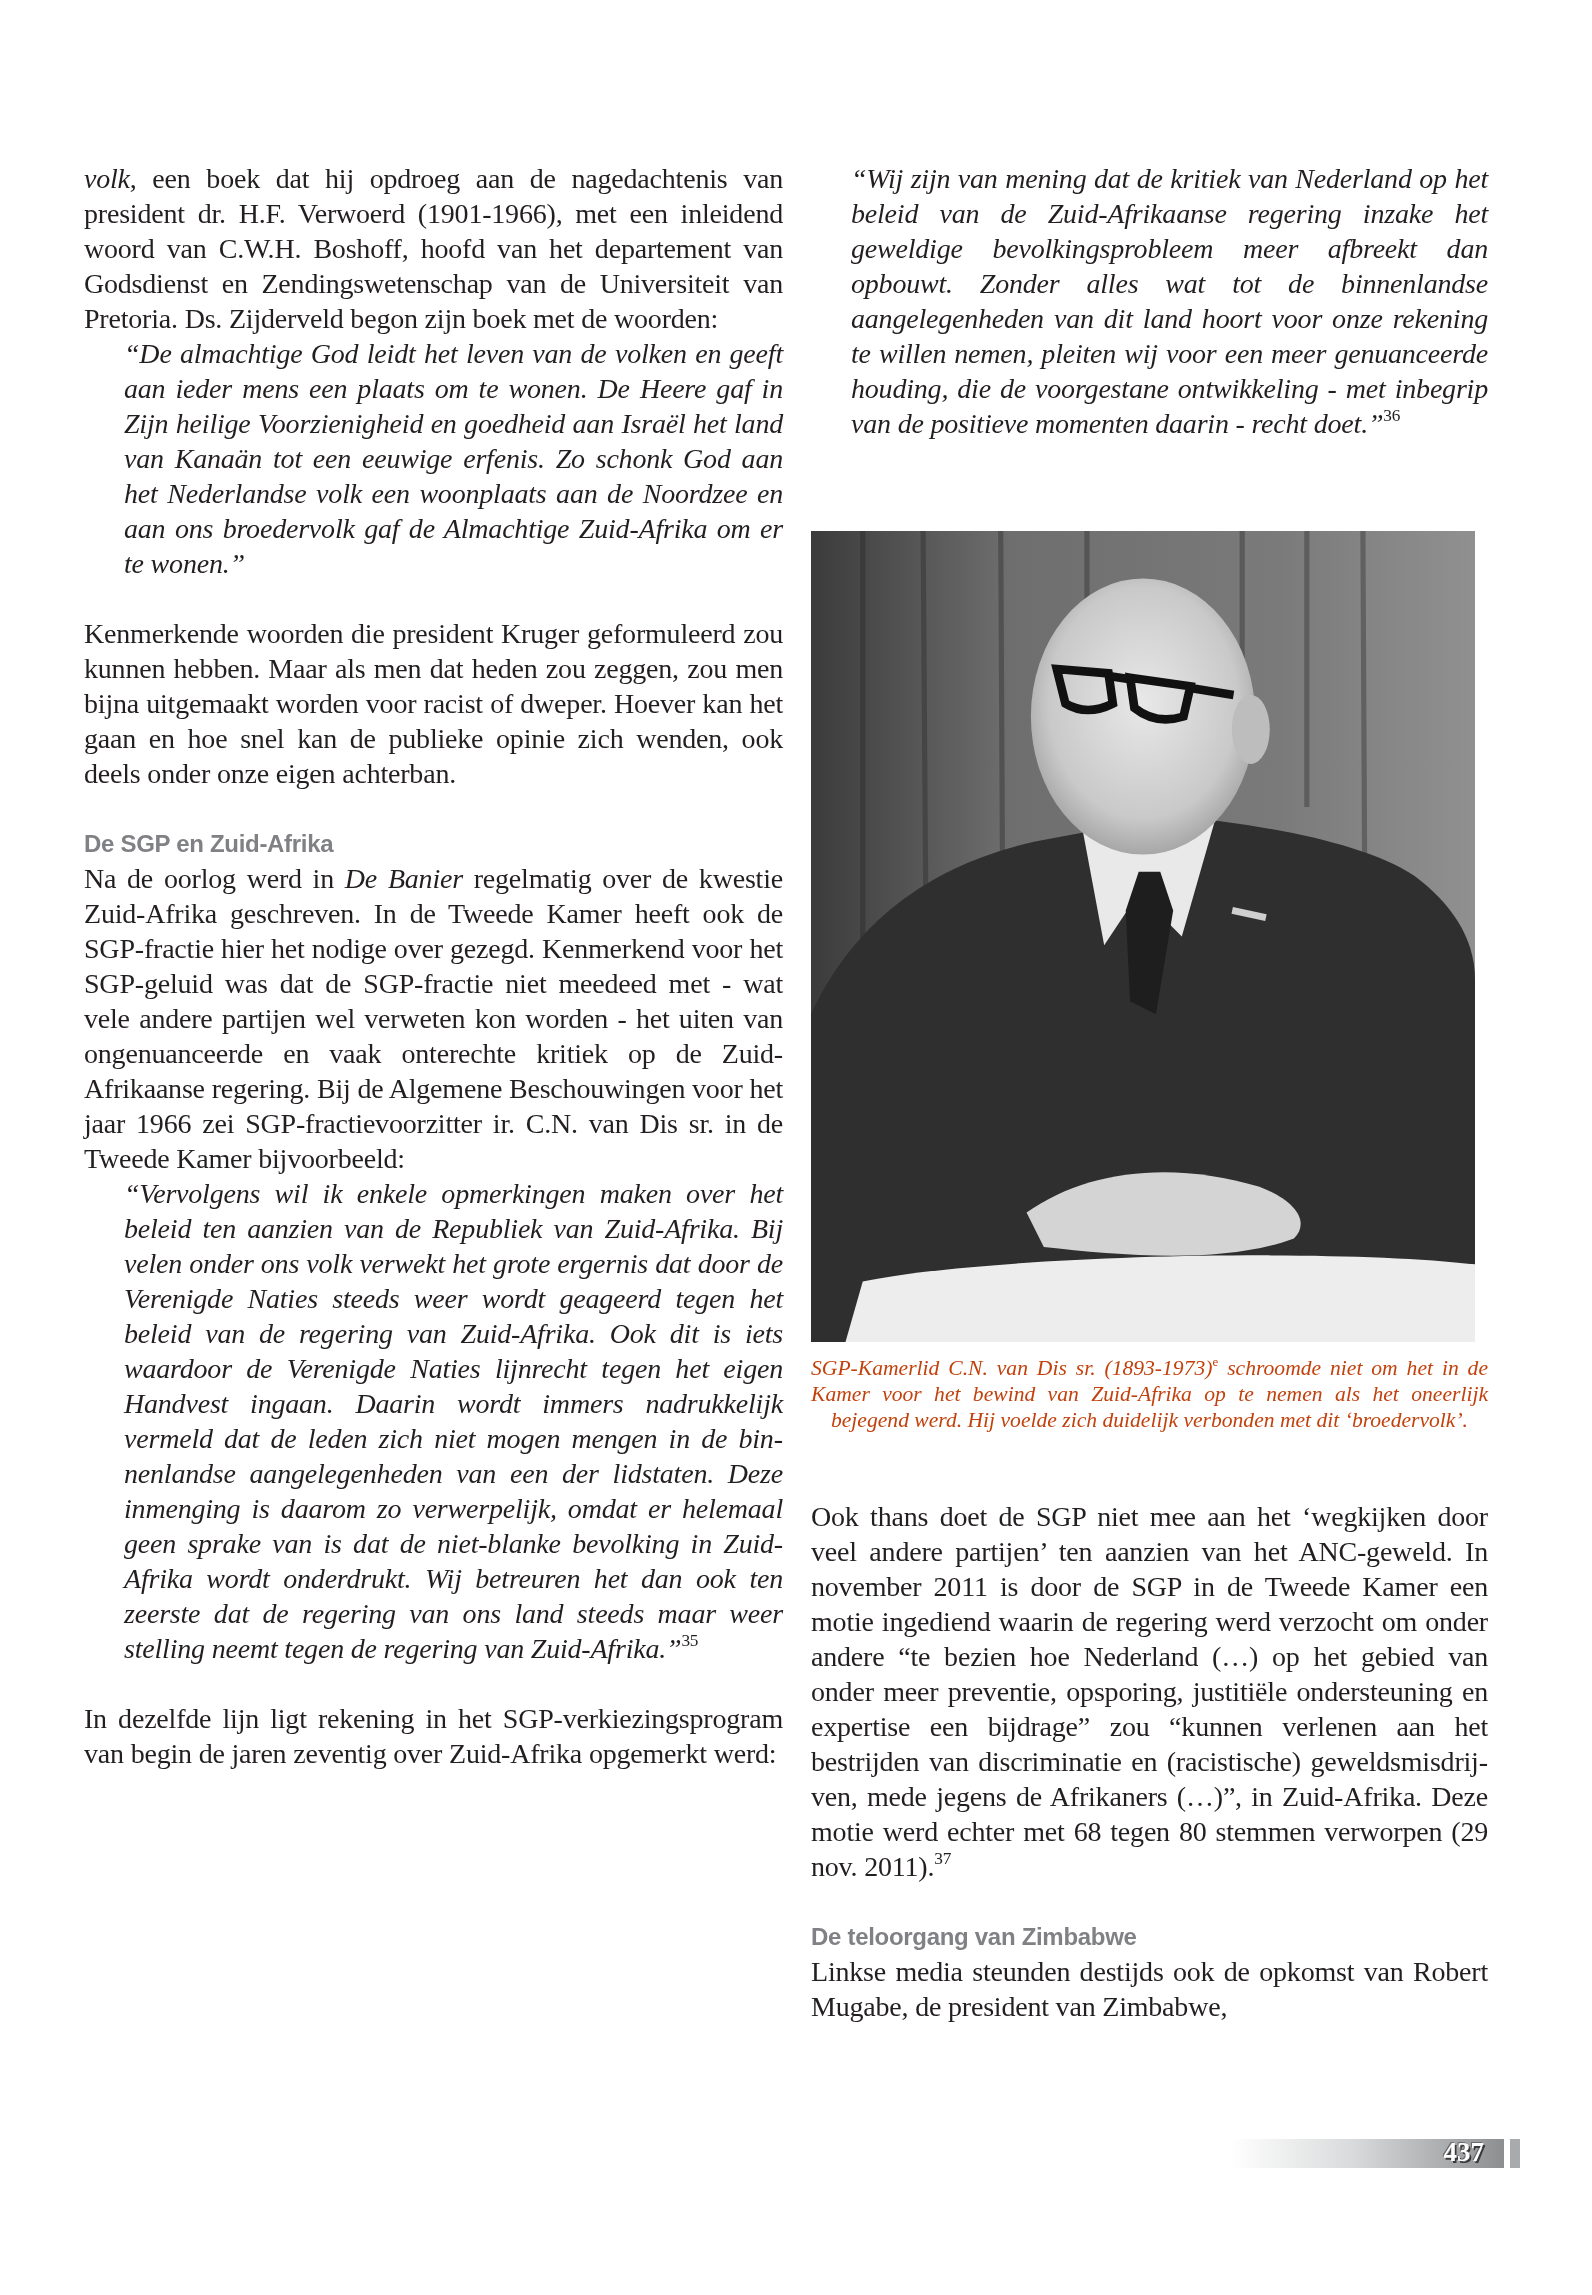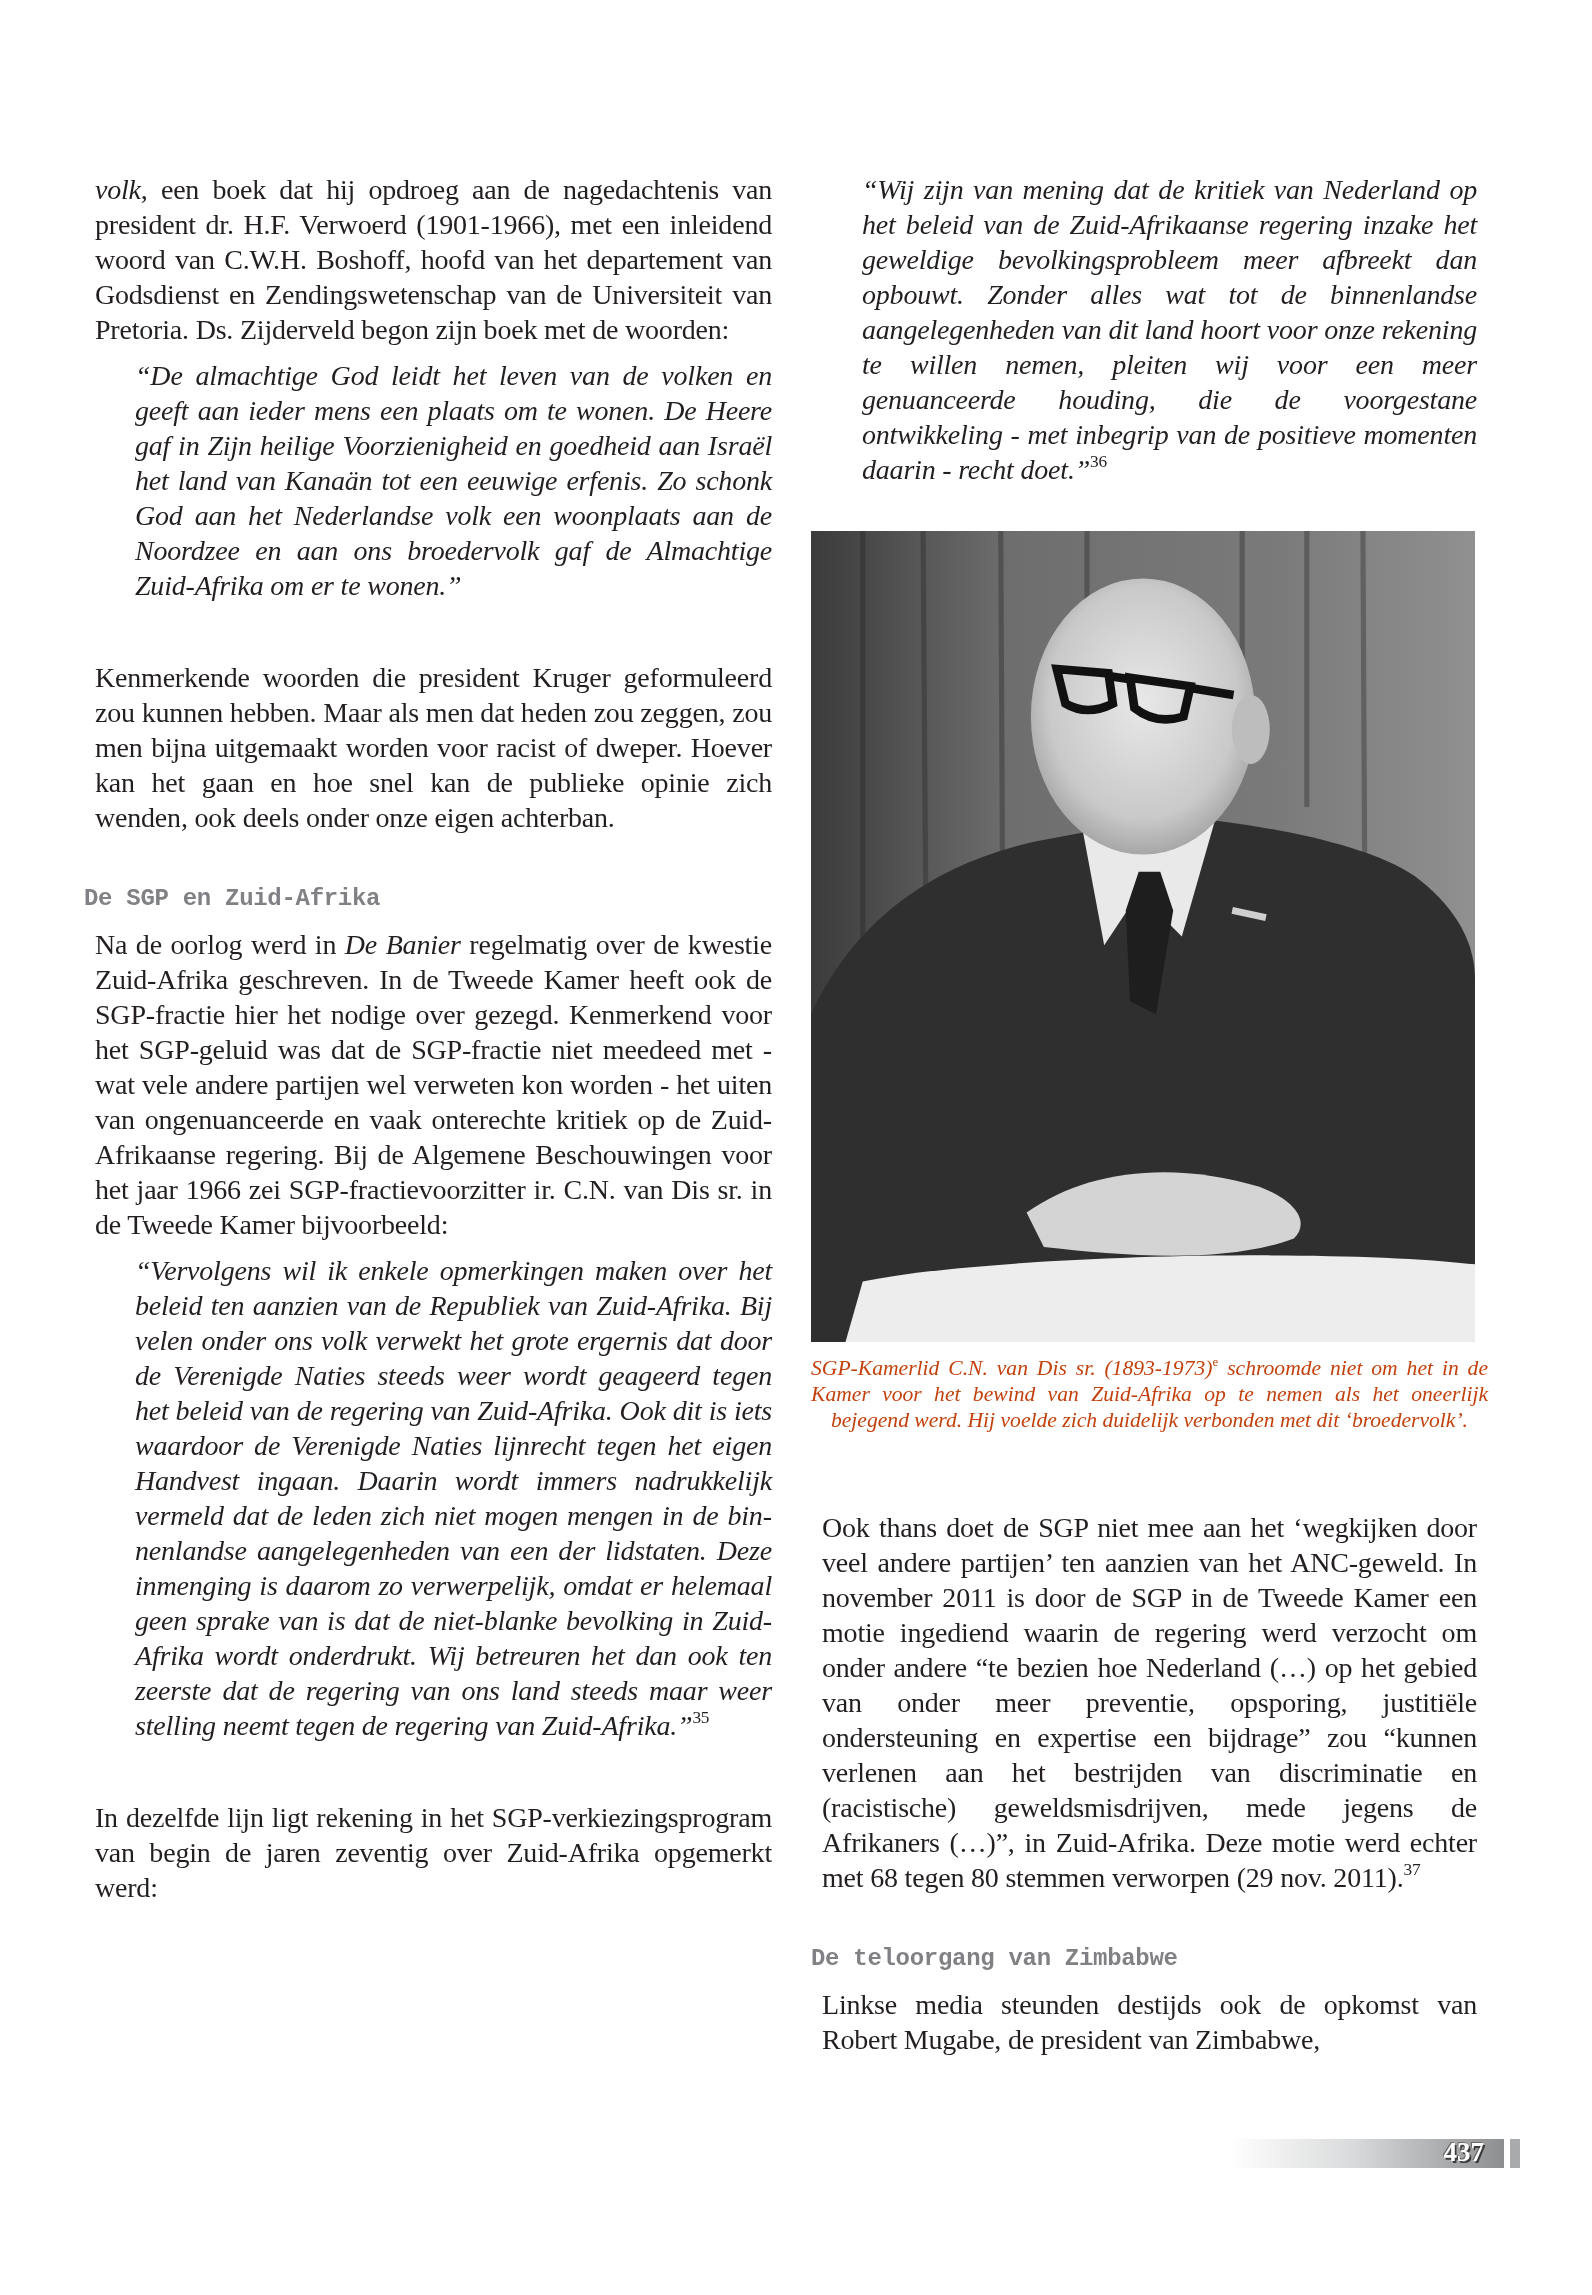--- a/index.html
+++ b/index.html
@@ -1,25 +1,25 @@
 <!DOCTYPE html>
 <html style="font-size:14px"><head>
 <meta charset="utf-8">
 <style>
   html, body { margin: 0; padding: 0; background: #ffffff; }
   body { width: 1592px; height: 2295px; position: relative; overflow: hidden;
          font-family: "Liberation Serif", "DejaVu Serif", serif; color: #231f20; }
   .col { position: absolute; top: 161px; }
   .col-left { left: 84px; width: 699px; }
   .col-right { left: 811px; width: 677px; }
-  p { margin: 11px; font-size: 28px; line-height: 35px; text-align: justify; hyphens: manual; letter-spacing: -0.2px; }
+  p { margin: 0; font-size: 28px; line-height: 35px; text-align: justify; hyphens: manual; letter-spacing: -0.2px; }
   .quote { font-style: italic; padding-left: 40px; }
   .quote-right { font-style: italic; padding-left: 40px; }
   .gap { height: 35px; }
-  h2 { margin: 0; font-family: Liberation Mono, monospace; font-weight: bold;
+  h2 { margin: 0; font-family: Liberation Sans, sans-serif; font-weight: bold;
        font-size: 24px; line-height: 35px; color: #808184; letter-spacing: -0.3px; }
   sup { font-size: 17.3px; line-height: 0; vertical-align: 12px; font-style: normal; }
   em { font-style: italic; }
   .photo { position: absolute; left: 811px; top: 531px; width: 664px; height: 811px; overflow: hidden;
            background: #555; }
   .photo svg { display: block; width: 100%; height: 100%; }
   .caption { position: absolute; left: 811px; top: 1355px; width: 677px; font-style: italic;
              font-size: 21.6px; line-height: 26px; text-align: justify; text-align-last: center; color: #c2410c; }
   .caption sup { font-size: 13px; vertical-align: 8.6px; }
   .footer-bar { position: absolute; left: 1230px; top: 2139px; width: 274px; height: 28.5px;

